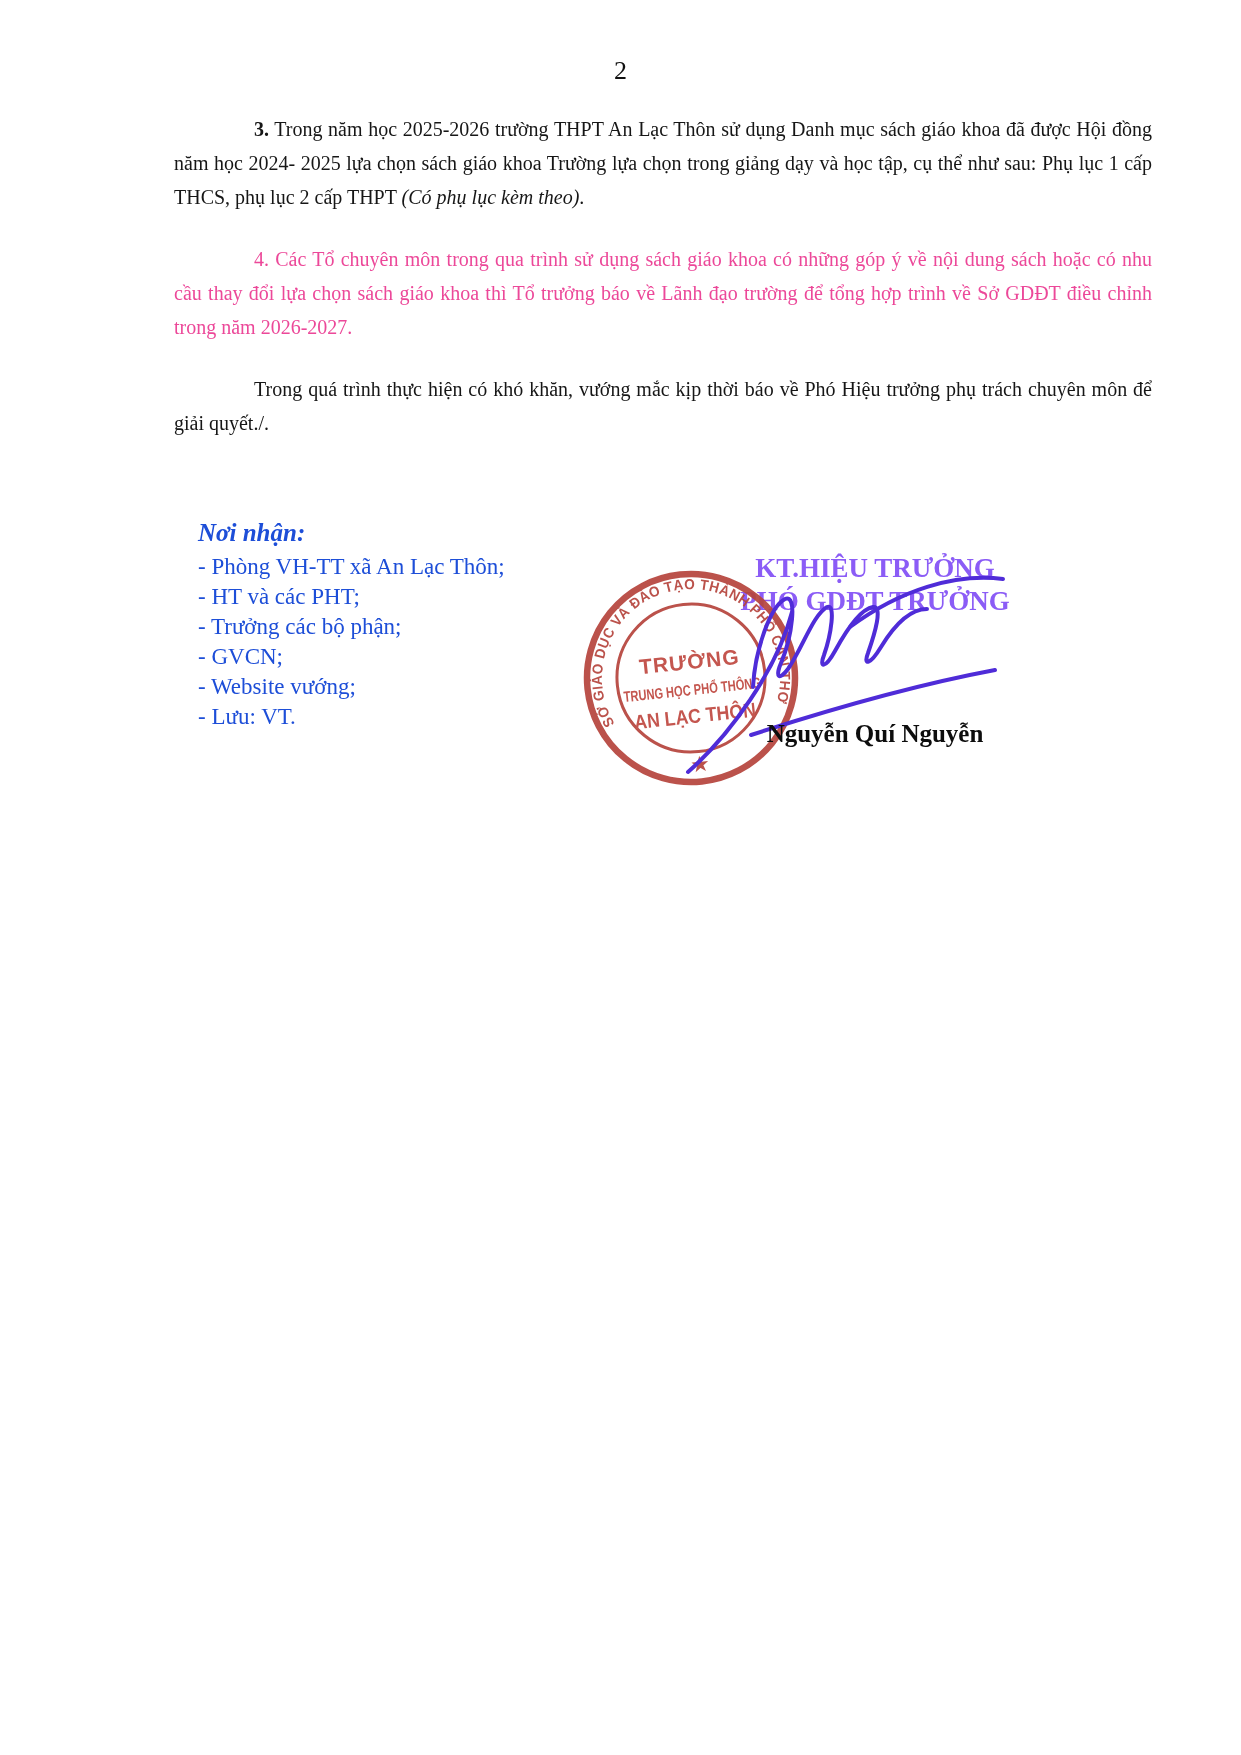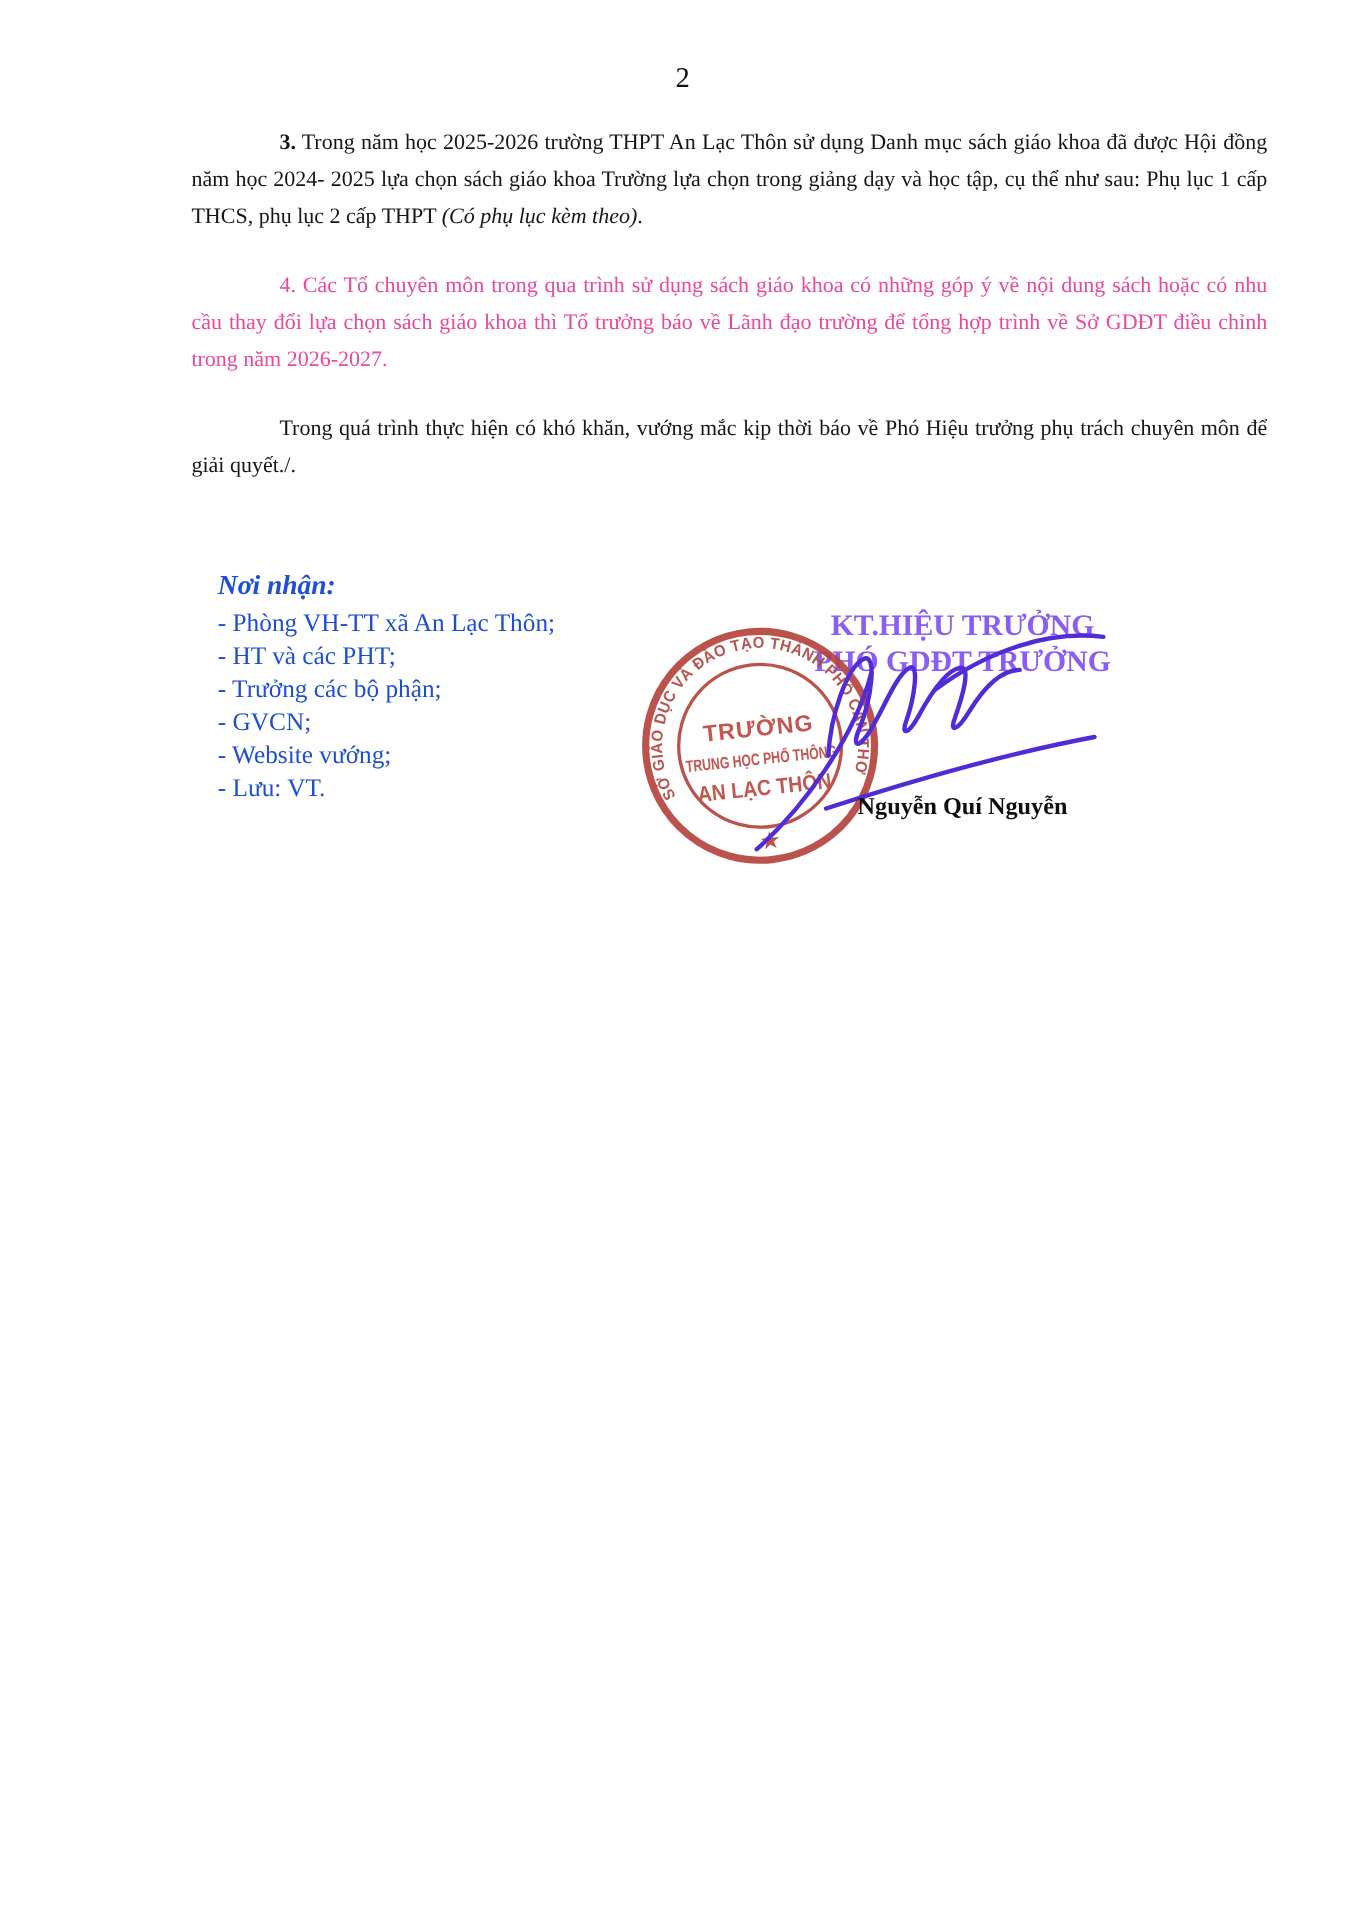--- a/index.html
+++ b/index.html
@@ -25,21 +25,21 @@
     font-size:23px; line-height:30px; color:#1d4ed8;
   }
   .recipients-title { font-weight:bold; font-style:italic; font-size:25px; margin-bottom:4px; }
   .sign-block {
     position:absolute; left:700px; top:512px; width:350px;
     text-align:center; color:#8b5cf6;margin-top:40px;
   }
   .sign-title { font-weight:bold; font-size:27px; line-height:33px; white-space:nowrap; }
   .signer-name {
     position:absolute; left:700px; top:720px; width:350px;
-    text-align:center; font-weight:bold; font-size:22px; color:#0d0d0d; z-index:5;
+    text-align:center; font-weight:bold; font-size:25px; color:#0d0d0d; z-index:5;
     white-space:nowrap;
   }
   .stamp {
     position:absolute; left:581px; top:568px; width:220px; height:220px;
     z-index:2; opacity:0.93; transform:rotate(-6deg);
   }
   .stamp text { font-family:"Liberation Sans", sans-serif; font-weight:bold; }
   .signature-svg {
     position:absolute; left:555px; top:565px; width:470px; height:250px; z-index:4;
   }

